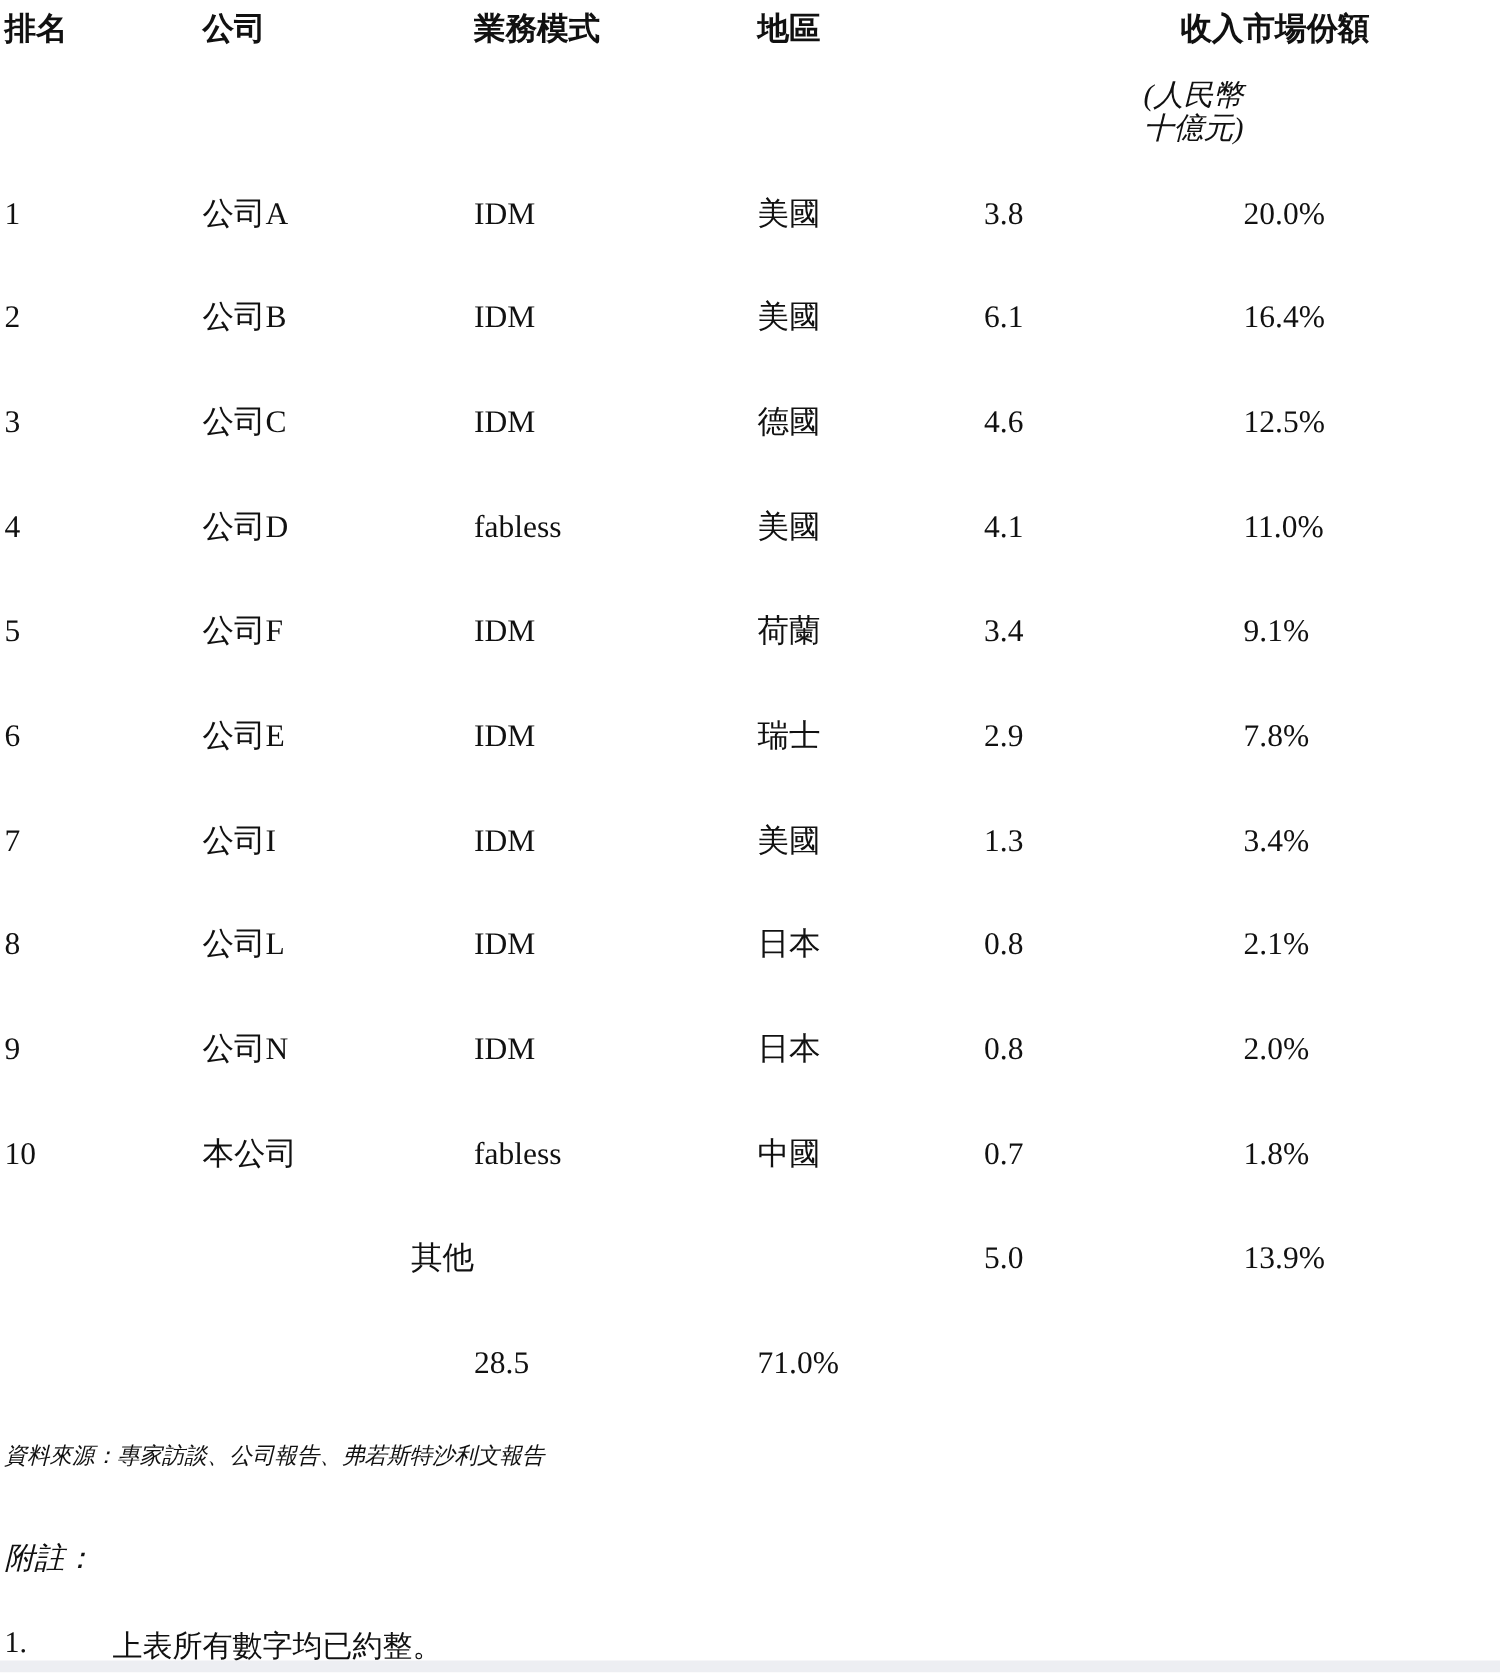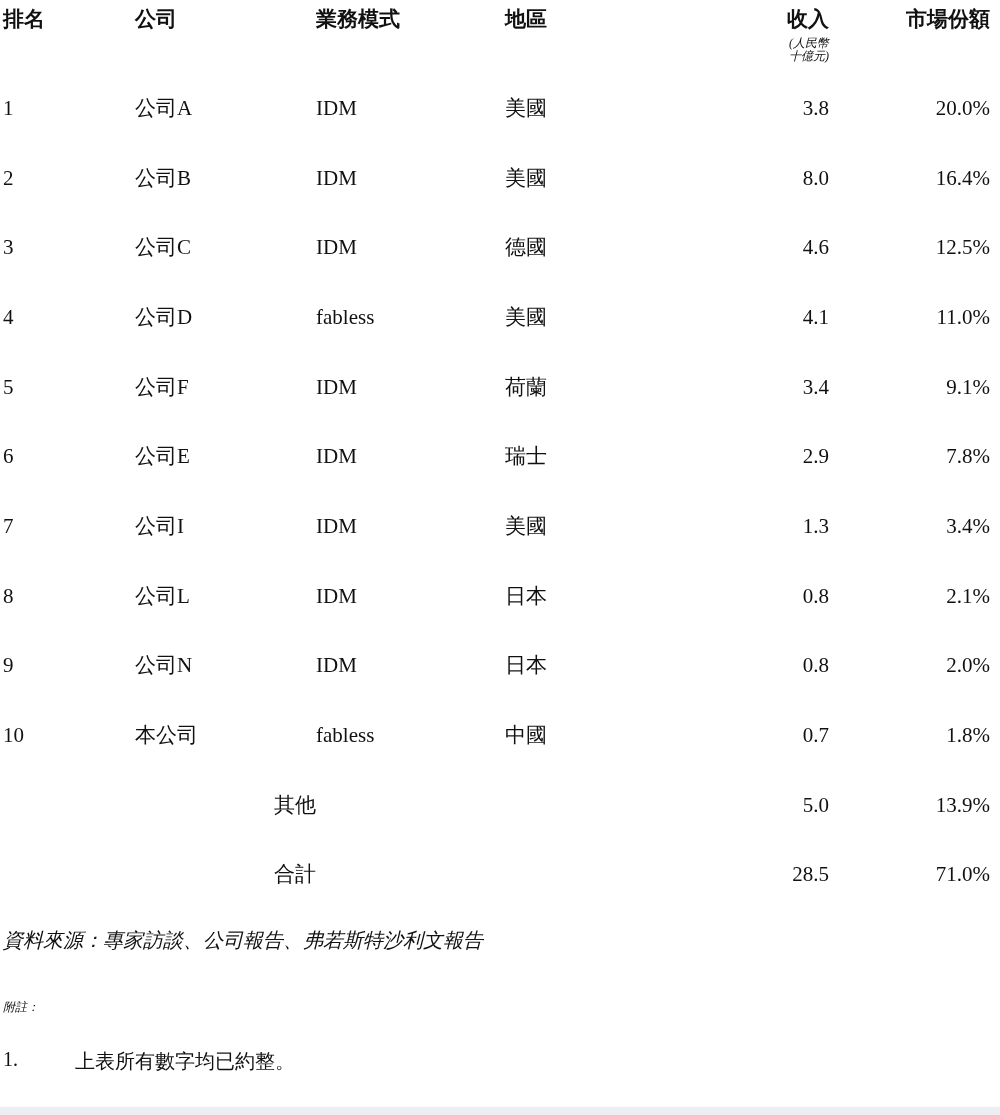--- a/index.html
+++ b/index.html
@@ -13,53 +13,53 @@
     overflow: hidden;
   }
   .page { padding: 8px 10px 0 3px; }
 
   .grid {
     display: grid;
     grid-template-columns: 132px 181px 189px 151px 173px 161px;
     align-items: start;
   }
   .c { font-size: 21px; line-height: 1.08; white-space: nowrap; }
-  .num { text-align: right; }
+  .num { }
 
   
   .header-row .c { font-weight: bold; }
   .rev-head { text-align: right; }
   .rev-sub {
     font-weight: normal;
     font-style: italic;
-    font-size: 12px;
+    font-size: 20px;
     text-align: right;
-    margin-top: 6px;
+    margin-top: 22px;
     line-height: 1.1;
   }
 
   
   .rows { margin-top: 34px; }
   .row { margin-bottom: 47px; }
   .summary-label {
     grid-column: 1 / 3;
     padding-left: 254px;
     text-align: right;
   }
 
   
   .source-line {
     font-style: italic;
-    font-size: 20px;
+    font-size: 15px;
     margin-top: -6px;
     white-space: nowrap;
   }
   .notes-label {
     font-style: italic;
-    font-size: 12px;
+    font-size: 20px;
     margin-top: 45px;
   }
   .note-row {
     display: flex;
     margin-top: 32px;
     font-size: 20px;
   }
   .note-num { width: 72px; flex: 0 0 72px; }
 
   .bottom-strip {
@@ -98,21 +98,21 @@
       <div class="c">美國</div>
       <div class="c num">3.8</div>
       <div class="c num">20.0%</div>
     </div>
 
     <div class="grid row">
       <div class="c">2</div>
       <div class="c">公司B</div>
       <div class="c">IDM</div>
       <div class="c">美國</div>
-      <div class="c num">8.0</div>
+      <div class="c num">6.1</div>
       <div class="c num">16.4%</div>
     </div>
 
     <div class="grid row">
       <div class="c">3</div>
       <div class="c">公司C</div>
       <div class="c">IDM</div>
       <div class="c">德國</div>
       <div class="c num">4.6</div>
       <div class="c num">12.5%</div>
@@ -183,21 +183,20 @@
 
     <div class="grid row">
       <div class="c summary-label">其他</div>
       <div class="c"></div>
       <div class="c"></div>
       <div class="c num">5.0</div>
       <div class="c num">13.9%</div>
     </div>
 
     <div class="grid row">
-      <div class="c summary-label">合計</div>
       <div class="c"></div>
       <div class="c"></div>
       <div class="c num">28.5</div>
       <div class="c num">71.0%</div>
     </div>
 
   </div>
 
   <div class="source-line">資料來源：專家訪談、公司報告、弗若斯特沙利文報告</div>
   <div class="notes-label">附註：</div>

